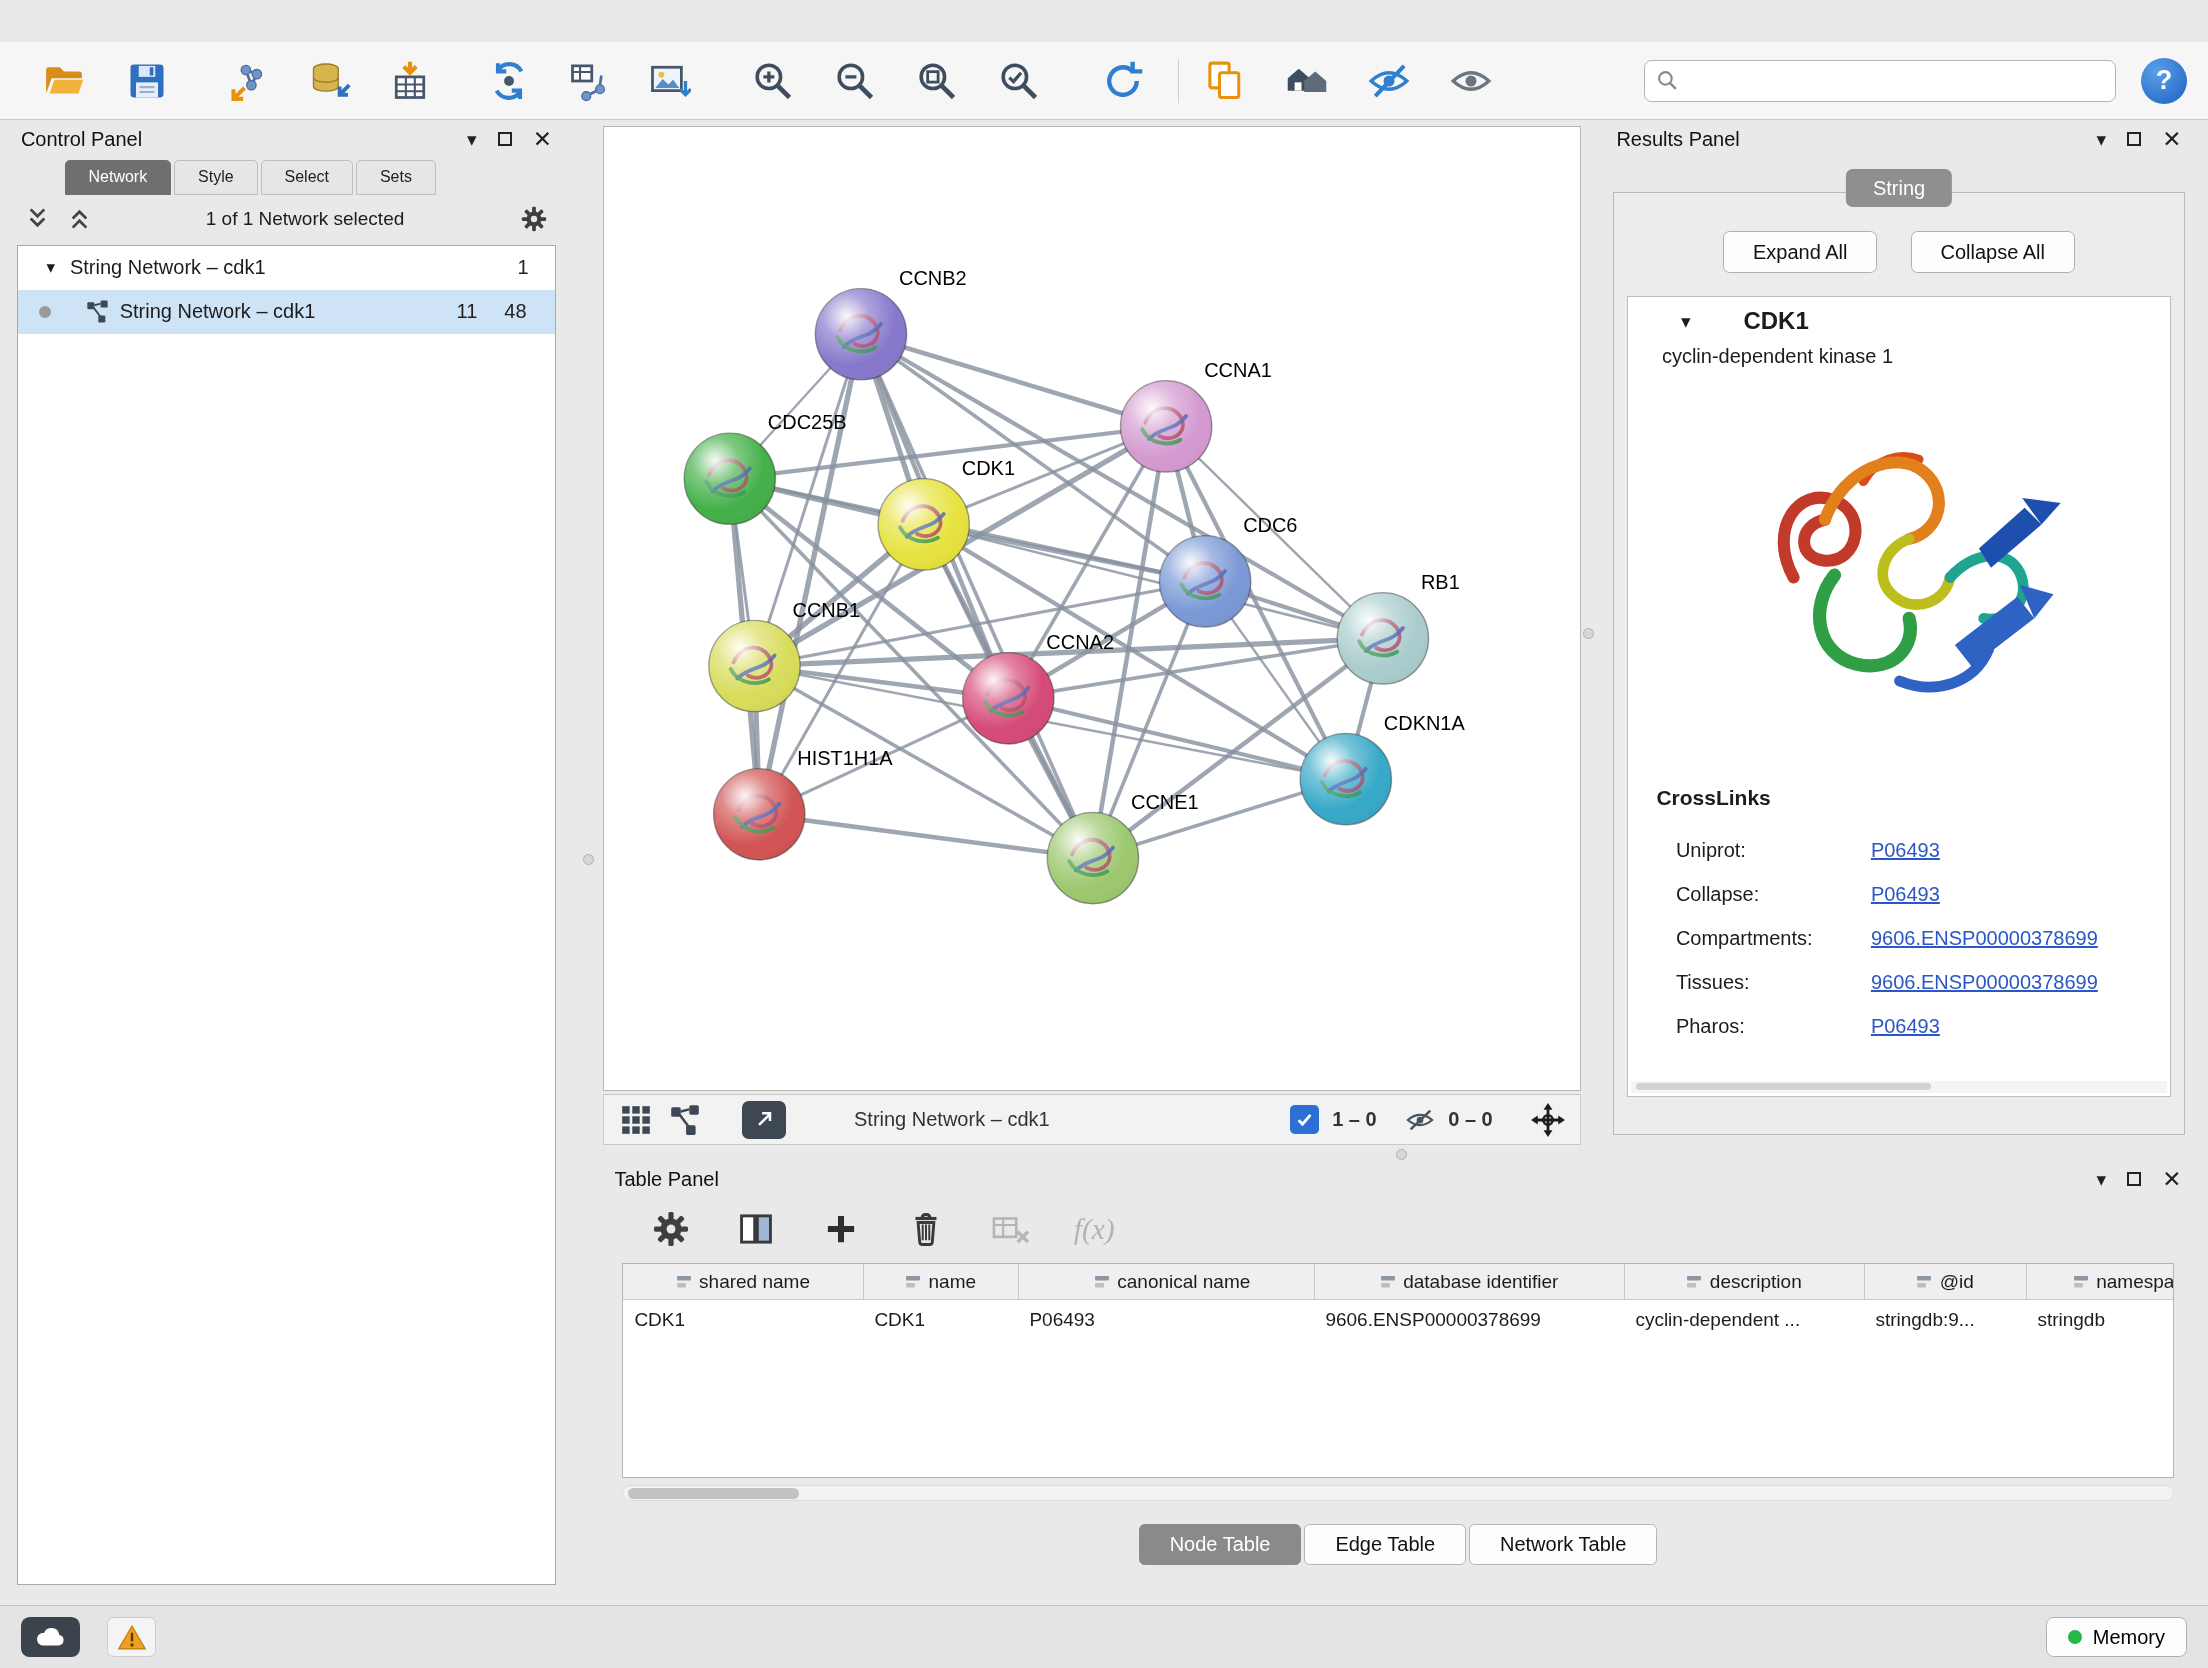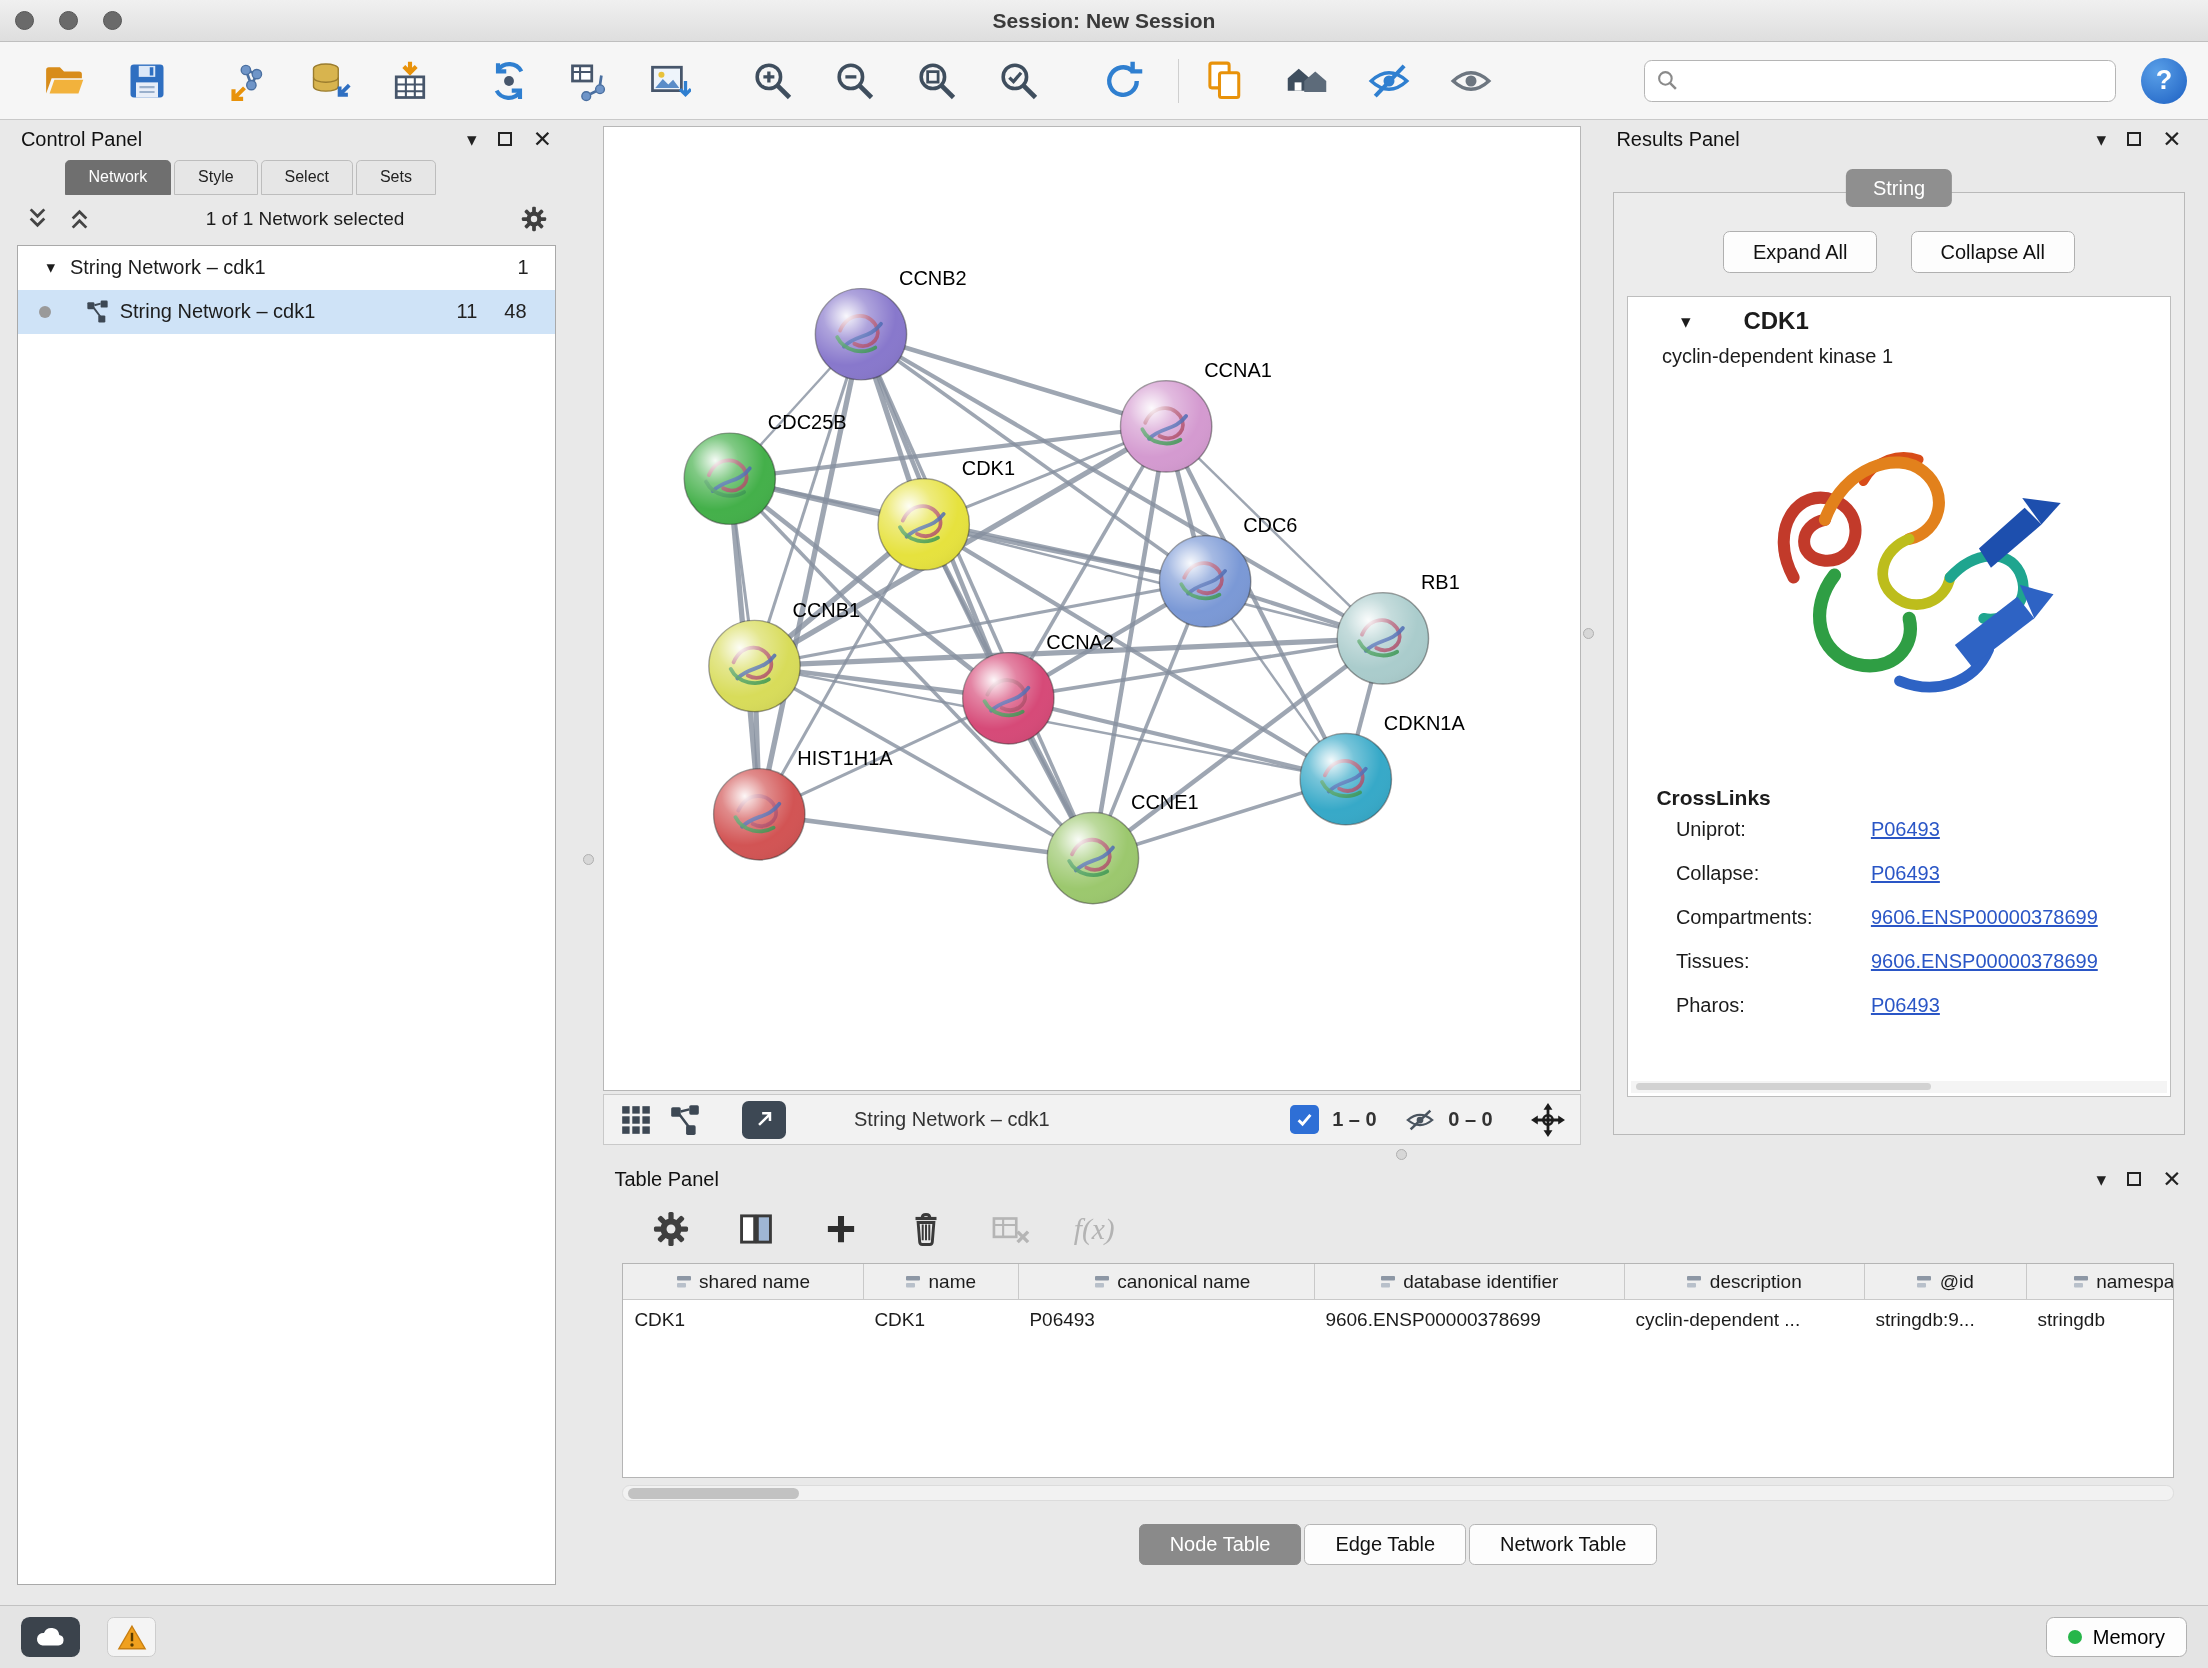--- a/index.html
+++ b/index.html
@@ -81,21 +81,21 @@
   .rp-btn { background:#fdfdfd; border:1.9px solid #b0b0b0; border-radius:6.7px; font-size:20px;
     padding:8.6px 28.5px; color:#111; cursor:pointer; }
   .protein-card { margin:23px 13.3px 0 13.3px; background:#fff; border:1.9px solid #bdbdbd;
     height:801px; position:relative; overflow:hidden; }
   .pc-header { display:flex; align-items:center; gap:53px; height:48px; padding-left:53px; }
   .pc-caret { font-size:19px; }
   .pc-title { font-weight:bold; font-size:24px; }
   .pc-desc { padding-left:34px; font-size:20px; }
   .pc-img { display:block; margin:28.5px auto 0; }
   .cl-head { font-weight:bold; font-size:21px; margin:28.5px 0 7.6px 28.5px; }
-  .cl-row { display:flex; font-size:20px; height:44px; align-items:flex-start; }
+  .cl-row { display:flex; font-size:20px; height:44px; align-items:flex-end; }
   .cl-label { margin-left:48px; width:195px; }
   .cl-value { color:#2a56c6; text-decoration:underline; cursor:pointer; }
   .pc-scroll { position:absolute; left:2.9px; right:2.9px; bottom:2.9px; height:12.4px; background:#f4f4f4; }
   .pc-thumb { width:55%; height:7.6px; margin:1.9px 0 0 4.8px; background:#d2d2d2; border-radius:3.8px; }
 
   
   #table-panel { position:absolute; left:603px; top:1162px; width:1590px; height:430px;
     display:flex; flex-direction:column; }
   .tp-toolbar { display:flex; align-items:center; gap:30px; padding:7.6px 0 3.8px 40px; height:63px; }
   .tp-toolbar .tb svg { width:42px; height:42px; }
@@ -130,28 +130,20 @@
   .mem-dot { width:14.3px; height:14.3px; border-radius:50%; background:#27b64a; }
 
   .split-dot { position:absolute; width:11.4px; height:11.4px; border-radius:50%;
     background:#d7d7d7; border:1px solid #b0b0b0; }
 </style>
 </head>
 <body>
 
 <div id="app">
 
-  <div id="titlebar">
-    <div class="traffic">
-      <span class="tl"></span>
-      <span class="tl"></span>
-      <span class="tl"></span>
-    </div>
-    <div class="win-title">Session: New Session</div>
-  </div>
 
   <div id="toolbar">
     <div class="tgroup" style="margin-left:36px; gap:28.5px;">
       <button class="tb">
         <svg viewBox="0 0 32 32">
           <path d="M3 25V8q0-2 2-2h8l3 3h11q2 0 2 2v3H7z" fill="#d88c1a"></path>
           <path d="M5.5 25l3.5-10h21l-3.5 10z" fill="#f2b23c"></path>
         </svg>
       </button>
       <button class="tb">

